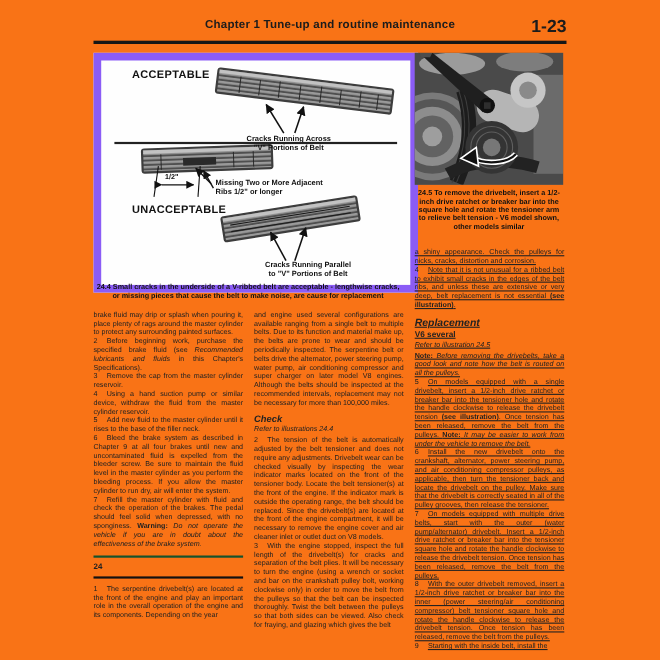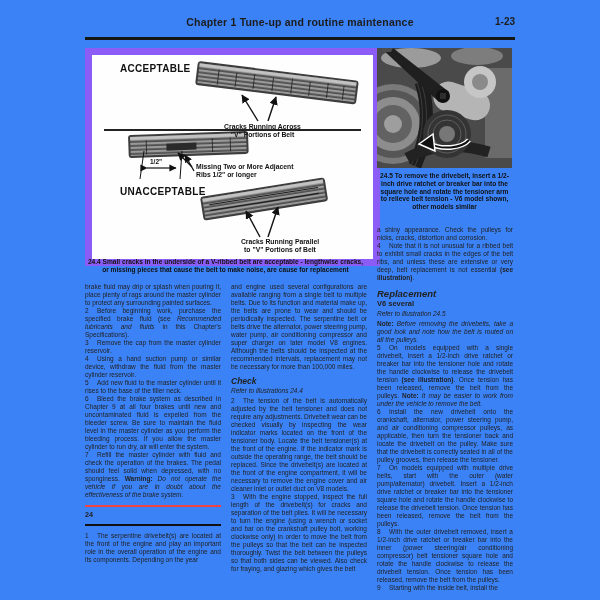--- a/index.html
+++ b/index.html
@@ -1,52 +1,52 @@
 <!DOCTYPE html>
 <html><head>
 <meta charset="utf-8">
 <style>
   html,body{margin:0;padding:0;background:#e8e8e8;}
   .page{
-    position:relative;width:600px;height:600px;background:#3b82f6;
+    position:relative;width:600px;height:600px;background:#f97316;
     font-family:"Liberation Sans", sans-serif;color:#1c1c1c;overflow:hidden;
   }
   
   .hdr{position:absolute;left:85px;top:16px;width:430px;height:20px;}
   .hdr-title{position:absolute;left:0;right:0;text-align:center;font-weight:700;font-size:10.5px;letter-spacing:.2px;}
-  .hdr-page{position:absolute;right:0;top:0;font-weight:700;font-size:10px;}
+  .hdr-page{position:absolute;right:0;top:0;font-weight:700;font-size:16px;}
   .hdr-rule{position:absolute;left:85px;top:37px;width:430px;height:2.5px;background:#161616;}
   
   .fig-box{position:absolute;left:85px;top:48px;width:281px;height:204px;border:7px solid #8b5cf6;background:#fefefe;}
   .fig-label-big{position:absolute;font-weight:700;font-size:10px;letter-spacing:.3px;color:#111;}
   .fig-callout{position:absolute;font-weight:700;font-size:6.8px;line-height:7.6px;text-align:center;white-space:pre-line;color:#111;}
   .fig-callout.left{text-align:left;}
   .fig-svg{position:absolute;left:0;top:0;width:281px;height:204px;}
   .fig-divider{position:absolute;left:12px;top:74px;width:257px;height:1.5px;background:#222;}
   .dim-label{position:absolute;font-weight:700;font-size:6.5px;color:#111;}
   
   .caption{position:absolute;font-weight:700;font-size:6.6px;line-height:7.8px;text-align:center;white-space:pre-line;color:#111;}
   .cap-244{left:85px;top:258px;width:281px;}
   .cap-245{left:374px;top:172px;width:141px;}
   
   .photo{position:absolute;left:377px;top:48px;width:135px;height:120px;background:#555;overflow:hidden;}
   
   .col{position:absolute;width:136px;font-size:6.5px;line-height:8px;text-align:justify;color:#222;}
   .col-1{left:85px;top:283px;}
   .col-2{left:231px;top:283px;}
-  .col-3{left:377px;top:226px;}
+  .col-3{left:377px;top:226px;text-decoration:underline;}
   .body-p{margin:0;padding:0;}
   .seg-b{font-weight:700;}
   .seg-i{font-style:italic;}
   .seg-n{display:inline-block;min-width:12px;}
   .h-check{font-weight:700;font-style:italic;font-size:8.5px;margin:6px 0 2px 0;}
   .h-repl{font-weight:700;font-style:italic;font-size:9.5px;margin:8px 0 2px 0;}
   .h-sub{font-weight:700;font-size:7.5px;margin:2px 0 2px 0;}
   .ref-line{font-style:italic;margin:1px 0 2px 0;}
-  .sect{border-top:2px solid #ef4444;border-bottom:2px solid #111;margin:6px 0 6px 0;padding:4px 0 4px 0;display:flex;}
+  .sect{border-top:2px solid #14532d;border-bottom:2px solid #111;margin:6px 0 6px 0;padding:4px 0 4px 0;display:flex;}
   .sect-num{font-weight:700;font-size:7.2px;line-height:8.6px;width:17px;flex:none;}
   .sect-title{font-weight:700;font-size:7.2px;line-height:8.6px;white-space:pre-line;}
 </style>
 </head>
 <body>
 
 <div class="page">
 
   <div class="hdr">
     <div class="hdr-title">Chapter 1   Tune-up and routine maintenance</div>

